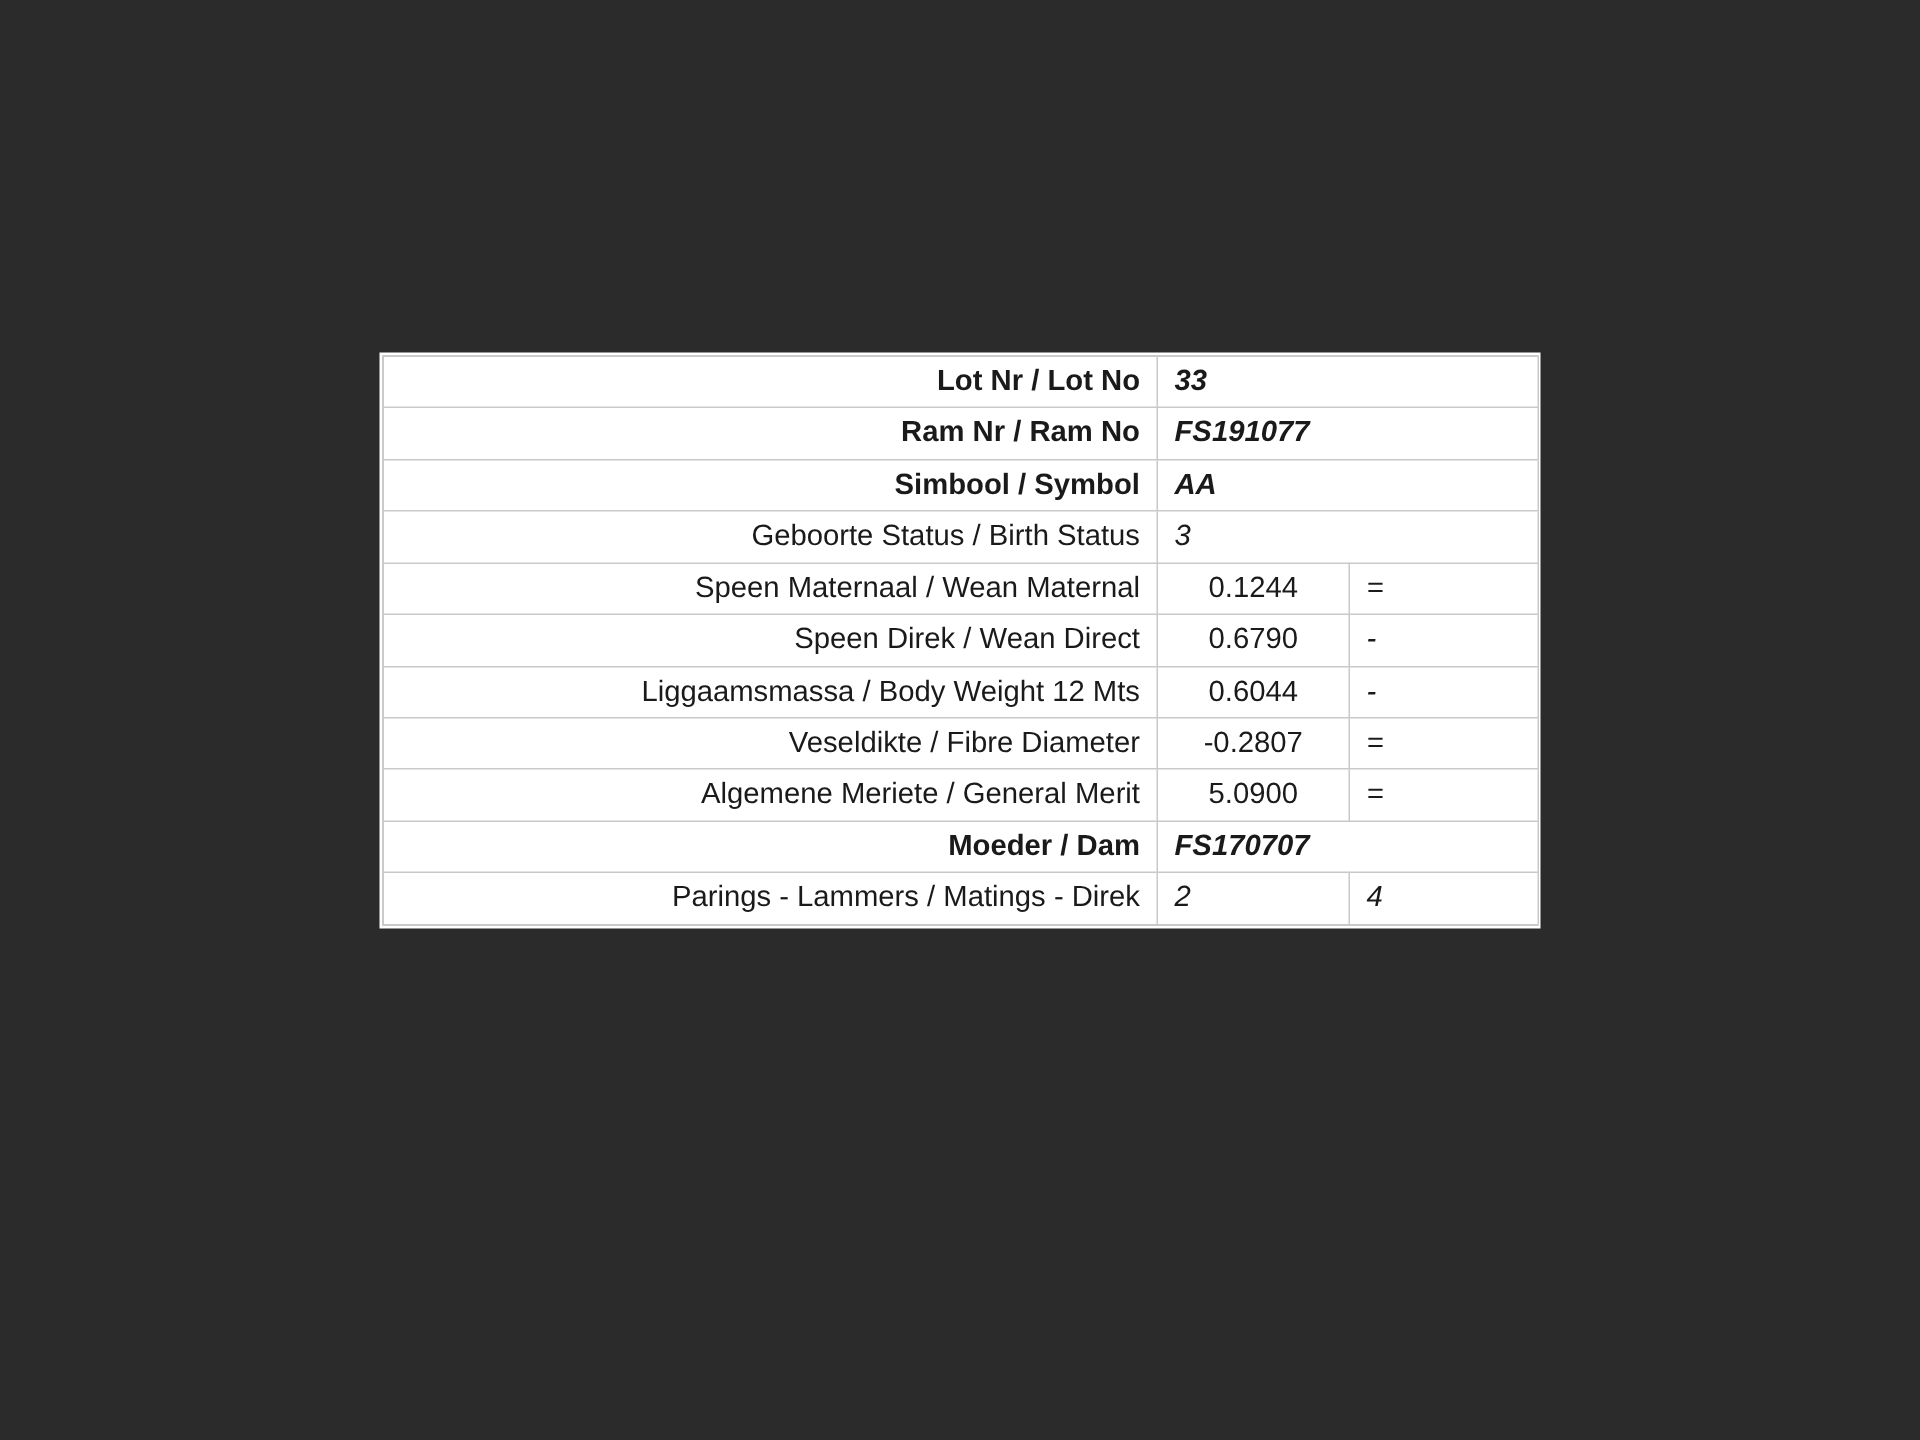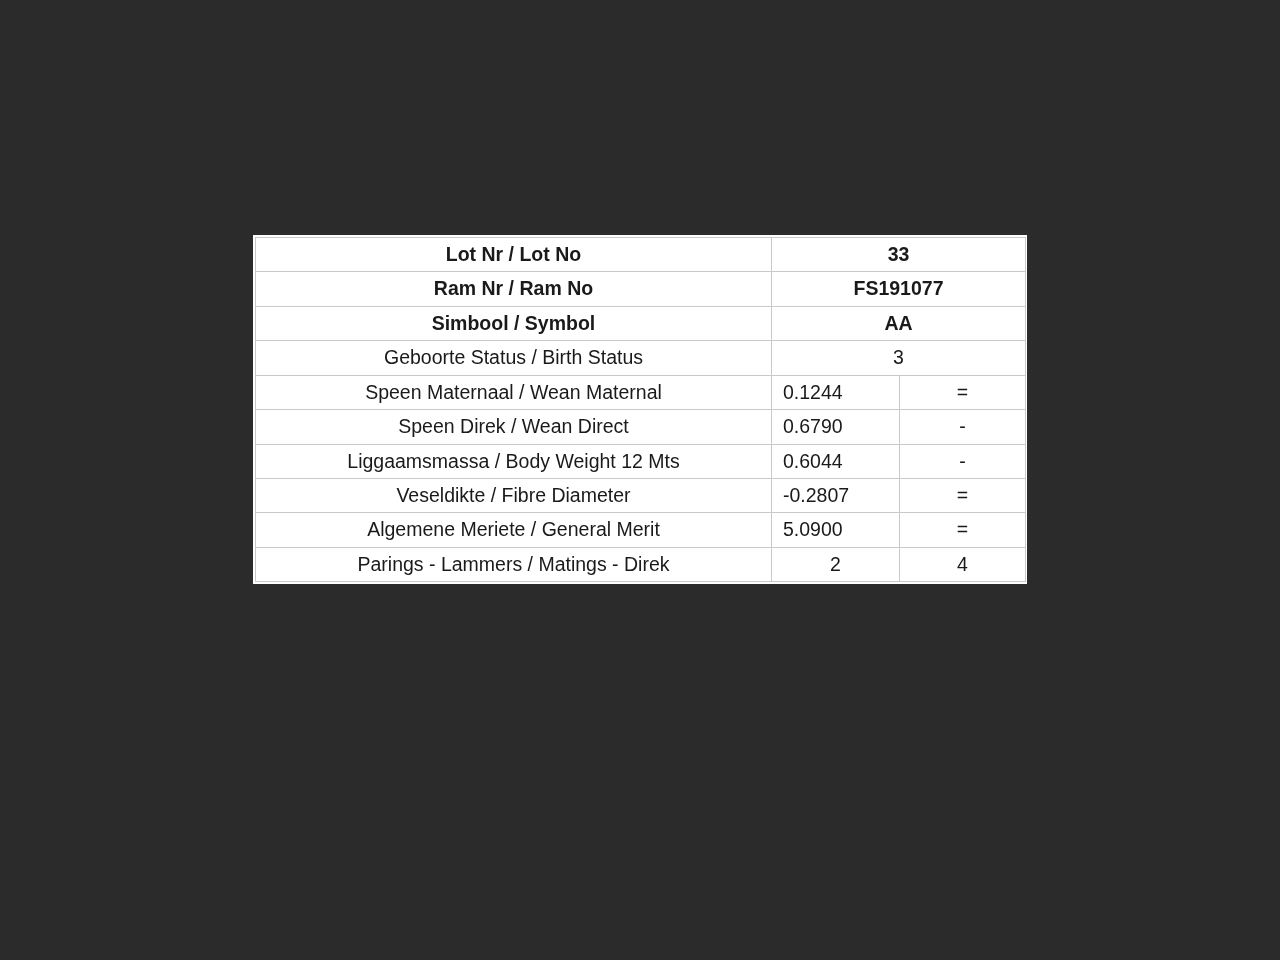--- a/index.html
+++ b/index.html
@@ -41,30 +41,30 @@
     font-size: 19.5px;
     color: #1a1a1a;
     line-height: 1.15;
     vertical-align: middle;
     height: 28px;
     box-sizing: border-box;
     white-space: nowrap;
     overflow: hidden;
   }
   td.label {
-    text-align: center;
+    text-align: right;
   }
   td.bold {
     font-weight: bold;
   }
   td.center {
-    text-align: center;
+    font-style: italic;
   }
   td.right {
-    text-align: left;
+    text-align: center;
     padding-right: 9px;
   }
   
   col.c-label { width: 516px; }
   col.c-val   { width: 128px; }
   col.c-sym   { width: 126px; }
 </style>
 </head>
 <body>
 
@@ -112,20 +112,24 @@
             <td class="label">Veseldikte / Fibre Diameter</td>
             <td class="right">-0.2807</td>
             <td class="center">=</td>
           </tr>
           <tr>
             <td class="label">Algemene Meriete / General Merit</td>
             <td class="right">5.0900</td>
             <td class="center">=</td>
           </tr>
           <tr>
+            <td class="label bold">Moeder / Dam</td>
+            <td colspan="2" class="center bold">FS170707</td>
+          </tr>
+          <tr>
             <td class="label">Parings - Lammers  / Matings - Direk</td>
             <td class="center">2</td>
             <td class="center">4</td>
           </tr>
         </tbody>
     </table>
   </div>
 </div>
 
 </body></html>

